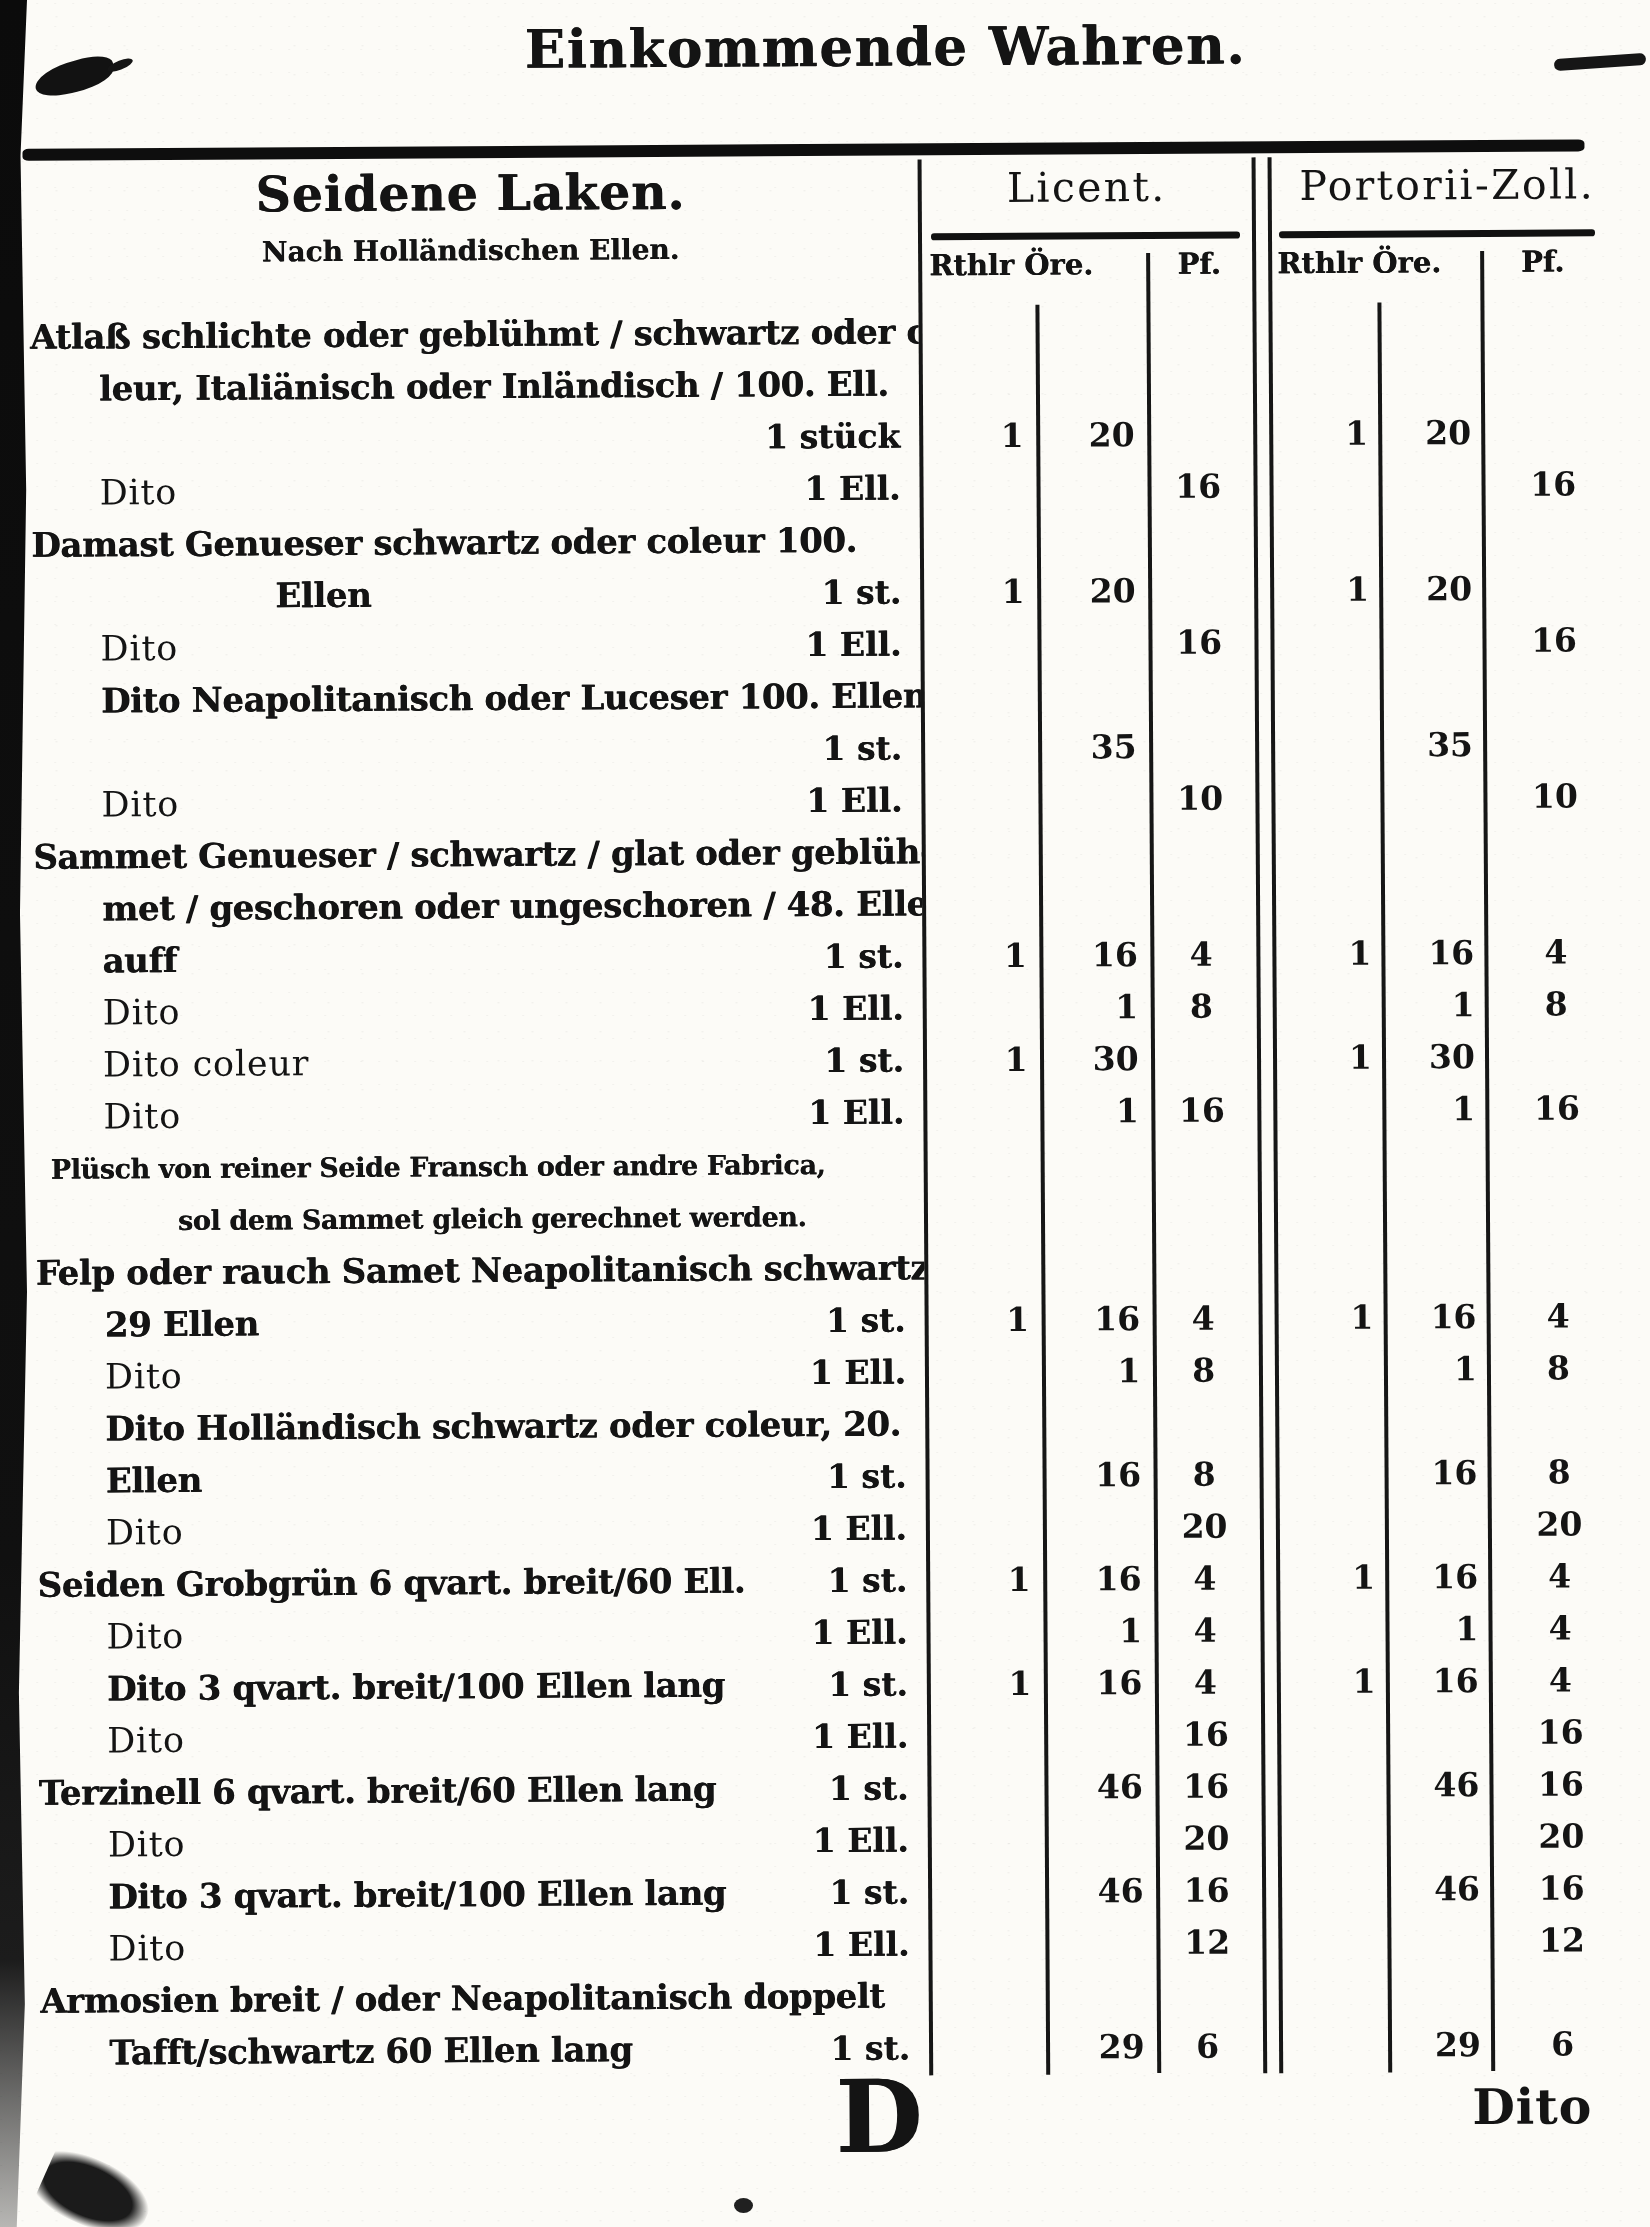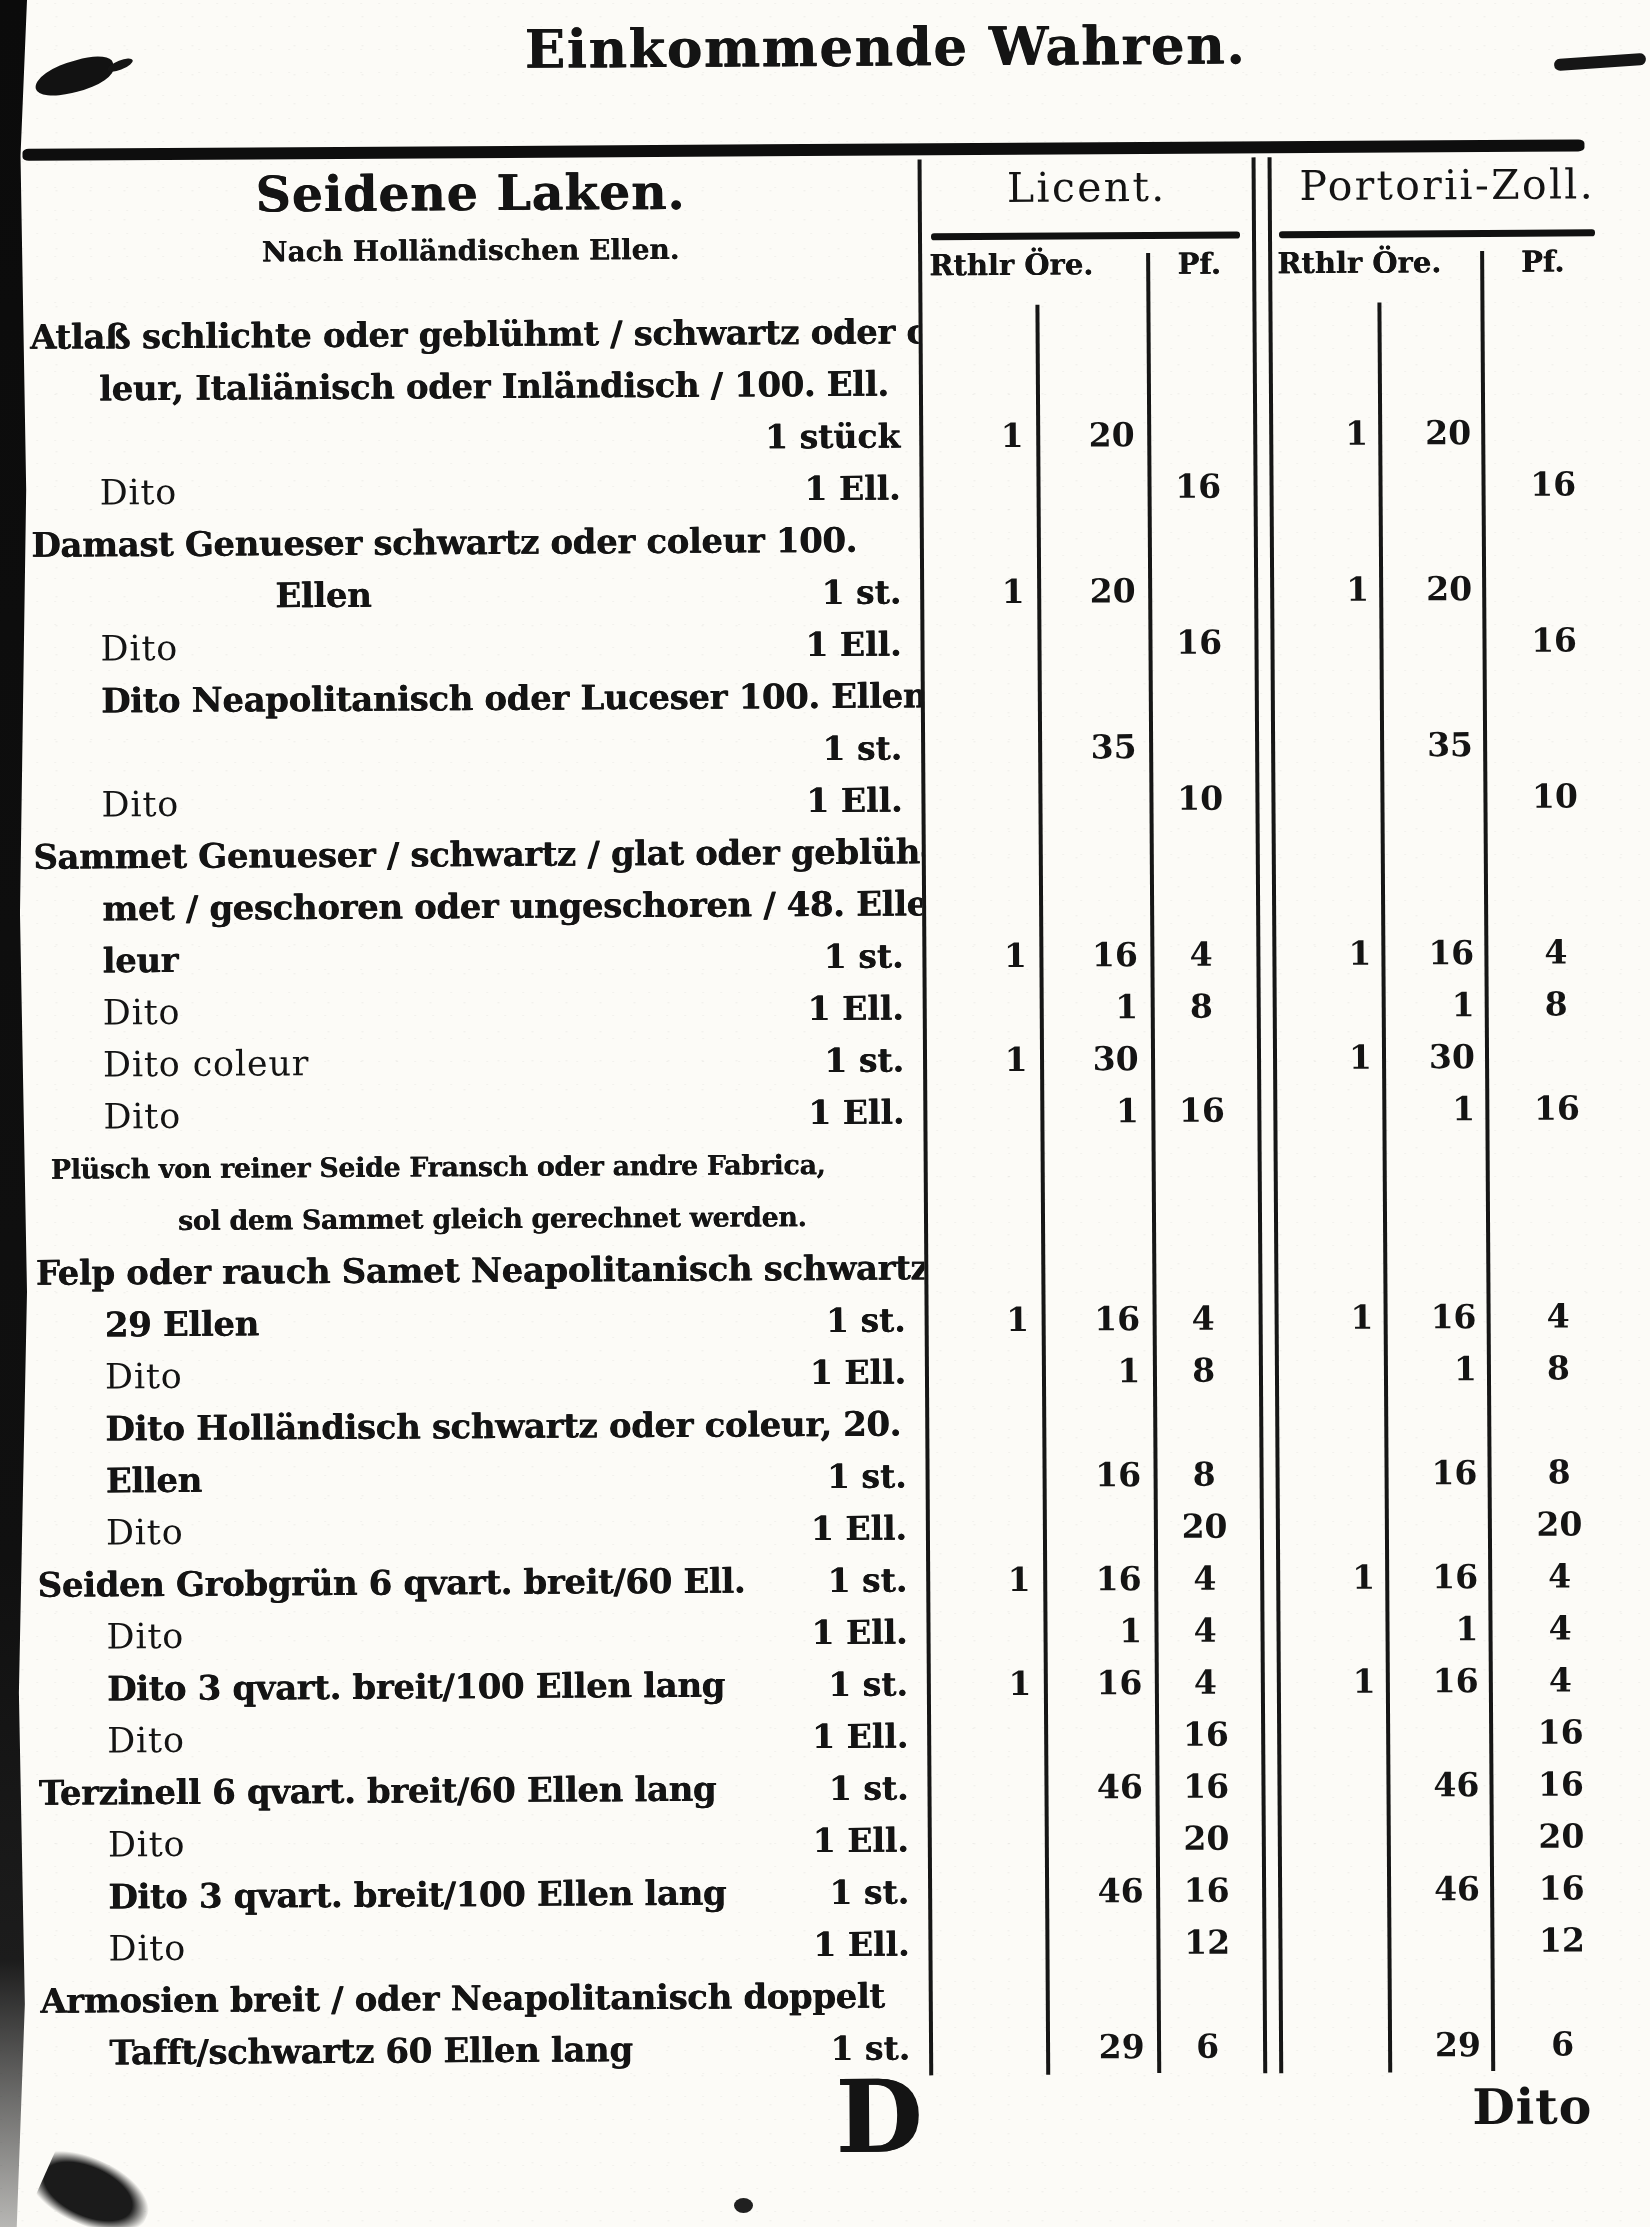--- a/index.html
+++ b/index.html
@@ -264,21 +264,21 @@
     <div class="val"></div>
     <div class="val"></div>
     <div class="val pf"></div>
     <div class="gapcell"></div>
     <div class="val"></div>
     <div class="val"></div>
     <div class="val pf"></div>
   </div>
           <div class="row s-entry ind-1">
     <div class="desc">
-      <span class="dtext">leur</span>
+      <span class="dtext">auff</span>
       <span class="qty">1 st.</span>
     </div>
     <div class="val">1</div>
     <div class="val">16</div>
     <div class="val pf">4</div>
     <div class="gapcell"></div>
     <div class="val">1</div>
     <div class="val">16</div>
     <div class="val pf">4</div>
   </div>

